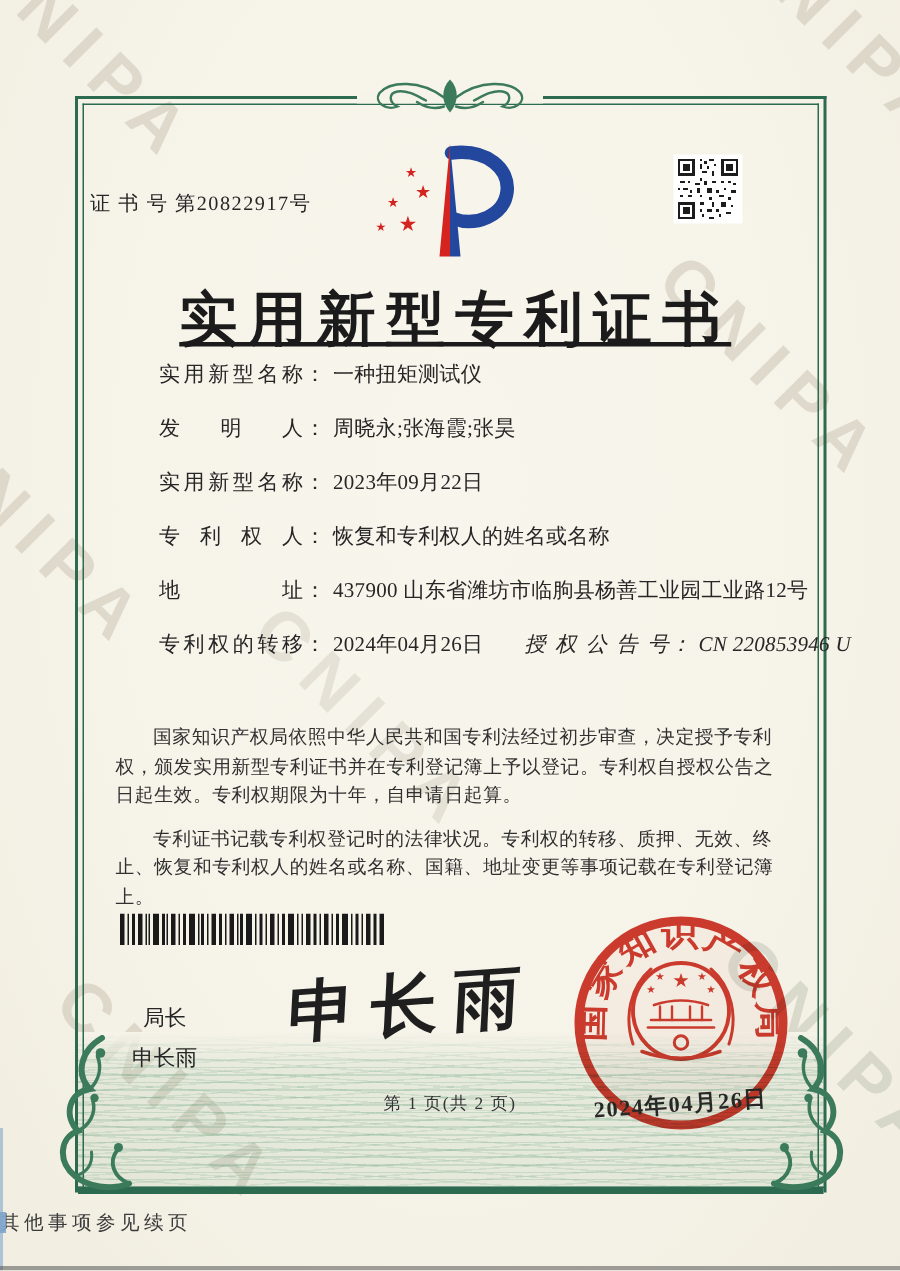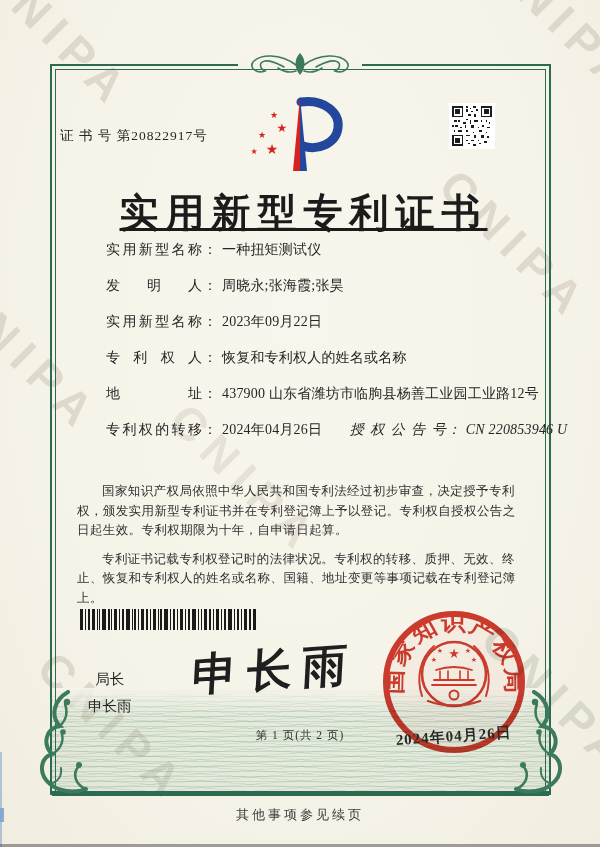--- a/index.html
+++ b/index.html
@@ -72,21 +72,21 @@
   .barcode{position:absolute;left:80px;top:609px;z-index:4;}
   .signer{position:absolute;left:88px;top:666px;z-index:4;font-size:14.5px;line-height:27px;text-align:center;}
   .signature{position:absolute;left:192px;top:640px;z-index:5;
     font-size:45px;font-weight:600;letter-spacing:10px;color:#1f1f1f;
     transform:rotate(-4deg) skewX(-7deg);font-family:"DejaVu Serif",serif;}
   
   .seal{position:absolute;left:374px;top:608px;z-index:6;mix-blend-mode:multiply;opacity:0.94;}
   
   .page-info{position:absolute;left:0;top:728px;width:100%;text-align:center;
     font-size:11.5px;letter-spacing:1px;color:#333;z-index:4;}
-  .footer-note{position:absolute;left:0;top:806px;width:100%;text-align:center;
+  .footer-note{position:absolute;left:0;top:806px;width:100%;text-align:left;
     font-size:13px;letter-spacing:3px;color:#3a3a3a;z-index:4;}
   
   .scan-left{position:absolute;left:0;top:752px;width:2px;height:95px;background:#9db8d2;opacity:.8;z-index:7;}
   .scan-notch{position:absolute;left:0;top:808px;width:4px;height:14px;background:#7ea4cc;opacity:.9;z-index:7;}
   .scan-bottom{position:absolute;left:0;bottom:0;width:100%;height:3px;background:#555;opacity:.55;z-index:7;}
 </style>
 </head>
 <body>
 
 <div class="page">

